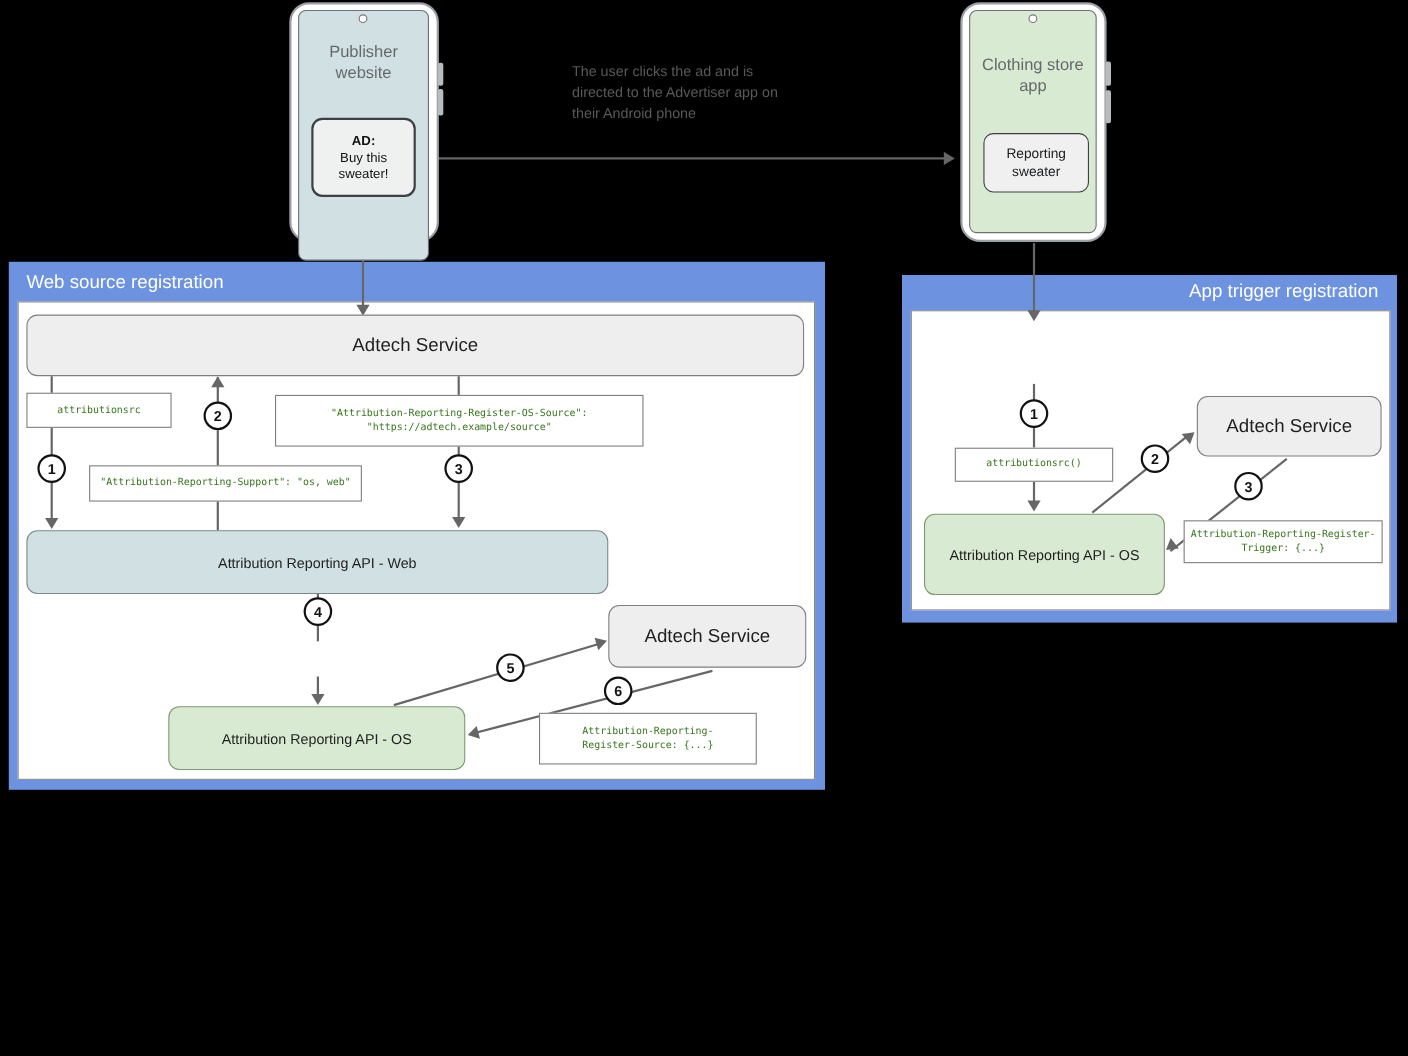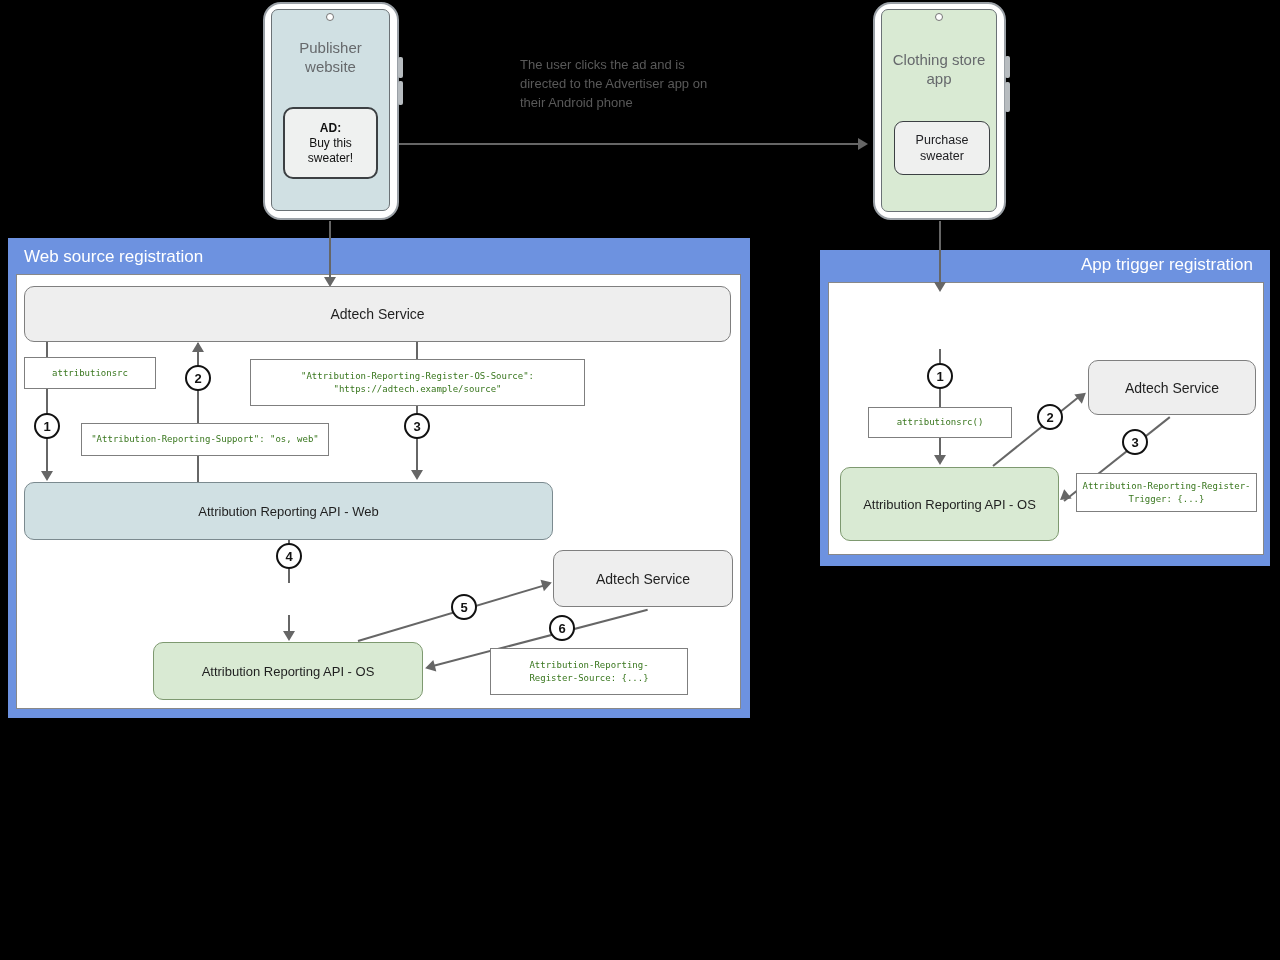--- a/index.html
+++ b/index.html
@@ -6,21 +6,21 @@
   #stage{position:relative;width:1280px;height:960px;background:#000;overflow:hidden;
          font-family:"Liberation Sans",sans-serif;}
   
   .panel{position:absolute;background:var(--panel-blue);z-index:1;}
   .panel-inner{position:absolute;background:#fff;border:1px solid #888;box-sizing:border-box;z-index:2;}
   .panel-title{position:absolute;color:#fff;font-size:17px;line-height:22px;z-index:2;}
   
   .box{position:absolute;box-sizing:border-box;display:flex;align-items:center;justify-content:center;
        text-align:center;z-index:4;}
   .rbox{border-radius:10px;border:1.3px solid #7f7f7f;background:var(--box-gray);
-        font-size:14px;line-height:16px;color:#1f1f1f;}
+        font-size:17px;line-height:16px;color:#1f1f1f;}
   .webbox{border-radius:10px;border:1.3px solid #7b8a8f;background:var(--web-fill);
         font-size:13px;color:#1f1f1f;}
   .greenbox{border-radius:10px;border:1.3px solid #7e9970;background:var(--app-fill);
         font-size:13px;color:#1f1f1f;}
   .codebox{border:1px solid #7f7f7f;background:#fff;color:var(--code-green);
         font-family:"DejaVu Sans Mono",monospace;font-size:9px;line-height:13px;
         flex-direction:column;z-index:5;}
   
   .vline{position:absolute;width:2px;background:var(--arrow);z-index:3;}
   .hline{position:absolute;height:2px;background:var(--arrow);z-index:3;}
@@ -43,40 +43,40 @@
   .annotation{position:absolute;color:#595959;font-size:13px;line-height:19px;z-index:2;}
 </style>
 </head>
 <body>
 
 <div id="stage">
 
   <div class="phone" style="left:263px;top:2px;width:136px;height:218px;">
     <div class="side-btn" style="right:-6px;top:53px;height:21px;"></div>
     <div class="side-btn" style="right:-6px;top:77px;height:24px;"></div>
-    <div class="screen" style="left:6px;top:5px;width:119px;height:202px;background:var(--web-fill);">
+    <div class="screen" style="left:6px;top:5px;width:119px;height:228px;background:var(--web-fill);">
       <div class="camera" style="left:54px;top:3px;"></div>
       <div class="phone-title" style="top:28px;">Publisher website</div>
       <div class="box" style="left:11px;top:97px;width:95px;height:72px;border:2px solid #3c4043;border-radius:10px;
                   background:#eff1f0;font-size:12px;line-height:15px;color:#111;flex-direction:column;">
         <span style="font-weight:bold;">AD:</span>
         <span>Buy this sweater!</span>
       </div>
     </div>
   </div>
 
   <div class="phone" style="left:873px;top:2px;width:133px;height:218px;">
     <div class="side-btn" style="right:-6px;top:52px;height:22px;"></div>
     <div class="side-btn" style="right:-6px;top:78px;height:30px;"></div>
     <div class="screen" style="left:6px;top:5px;width:116px;height:203px;background:var(--app-fill);">
       <div class="camera" style="left:53px;top:3px;"></div>
       <div class="phone-title" style="top:40px;">Clothing store app</div>
       <div class="box" style="left:12px;top:111px;width:96px;height:54px;border:1.5px solid #3c4043;border-radius:9px;
                   background:#eff0ef;font-size:12.5px;line-height:16px;color:#202124;">
-        <span>Purchase sweater</span>
+        <span>Reporting sweater</span>
       </div>
     </div>
   </div>
 
   <div class="annotation" style="left:520px;top:55px;width:212px;">
     <div>The user clicks the ad and is</div>
     <div>directed to the Advertiser app on</div>
     <div>their Android phone</div>
   </div>
 

